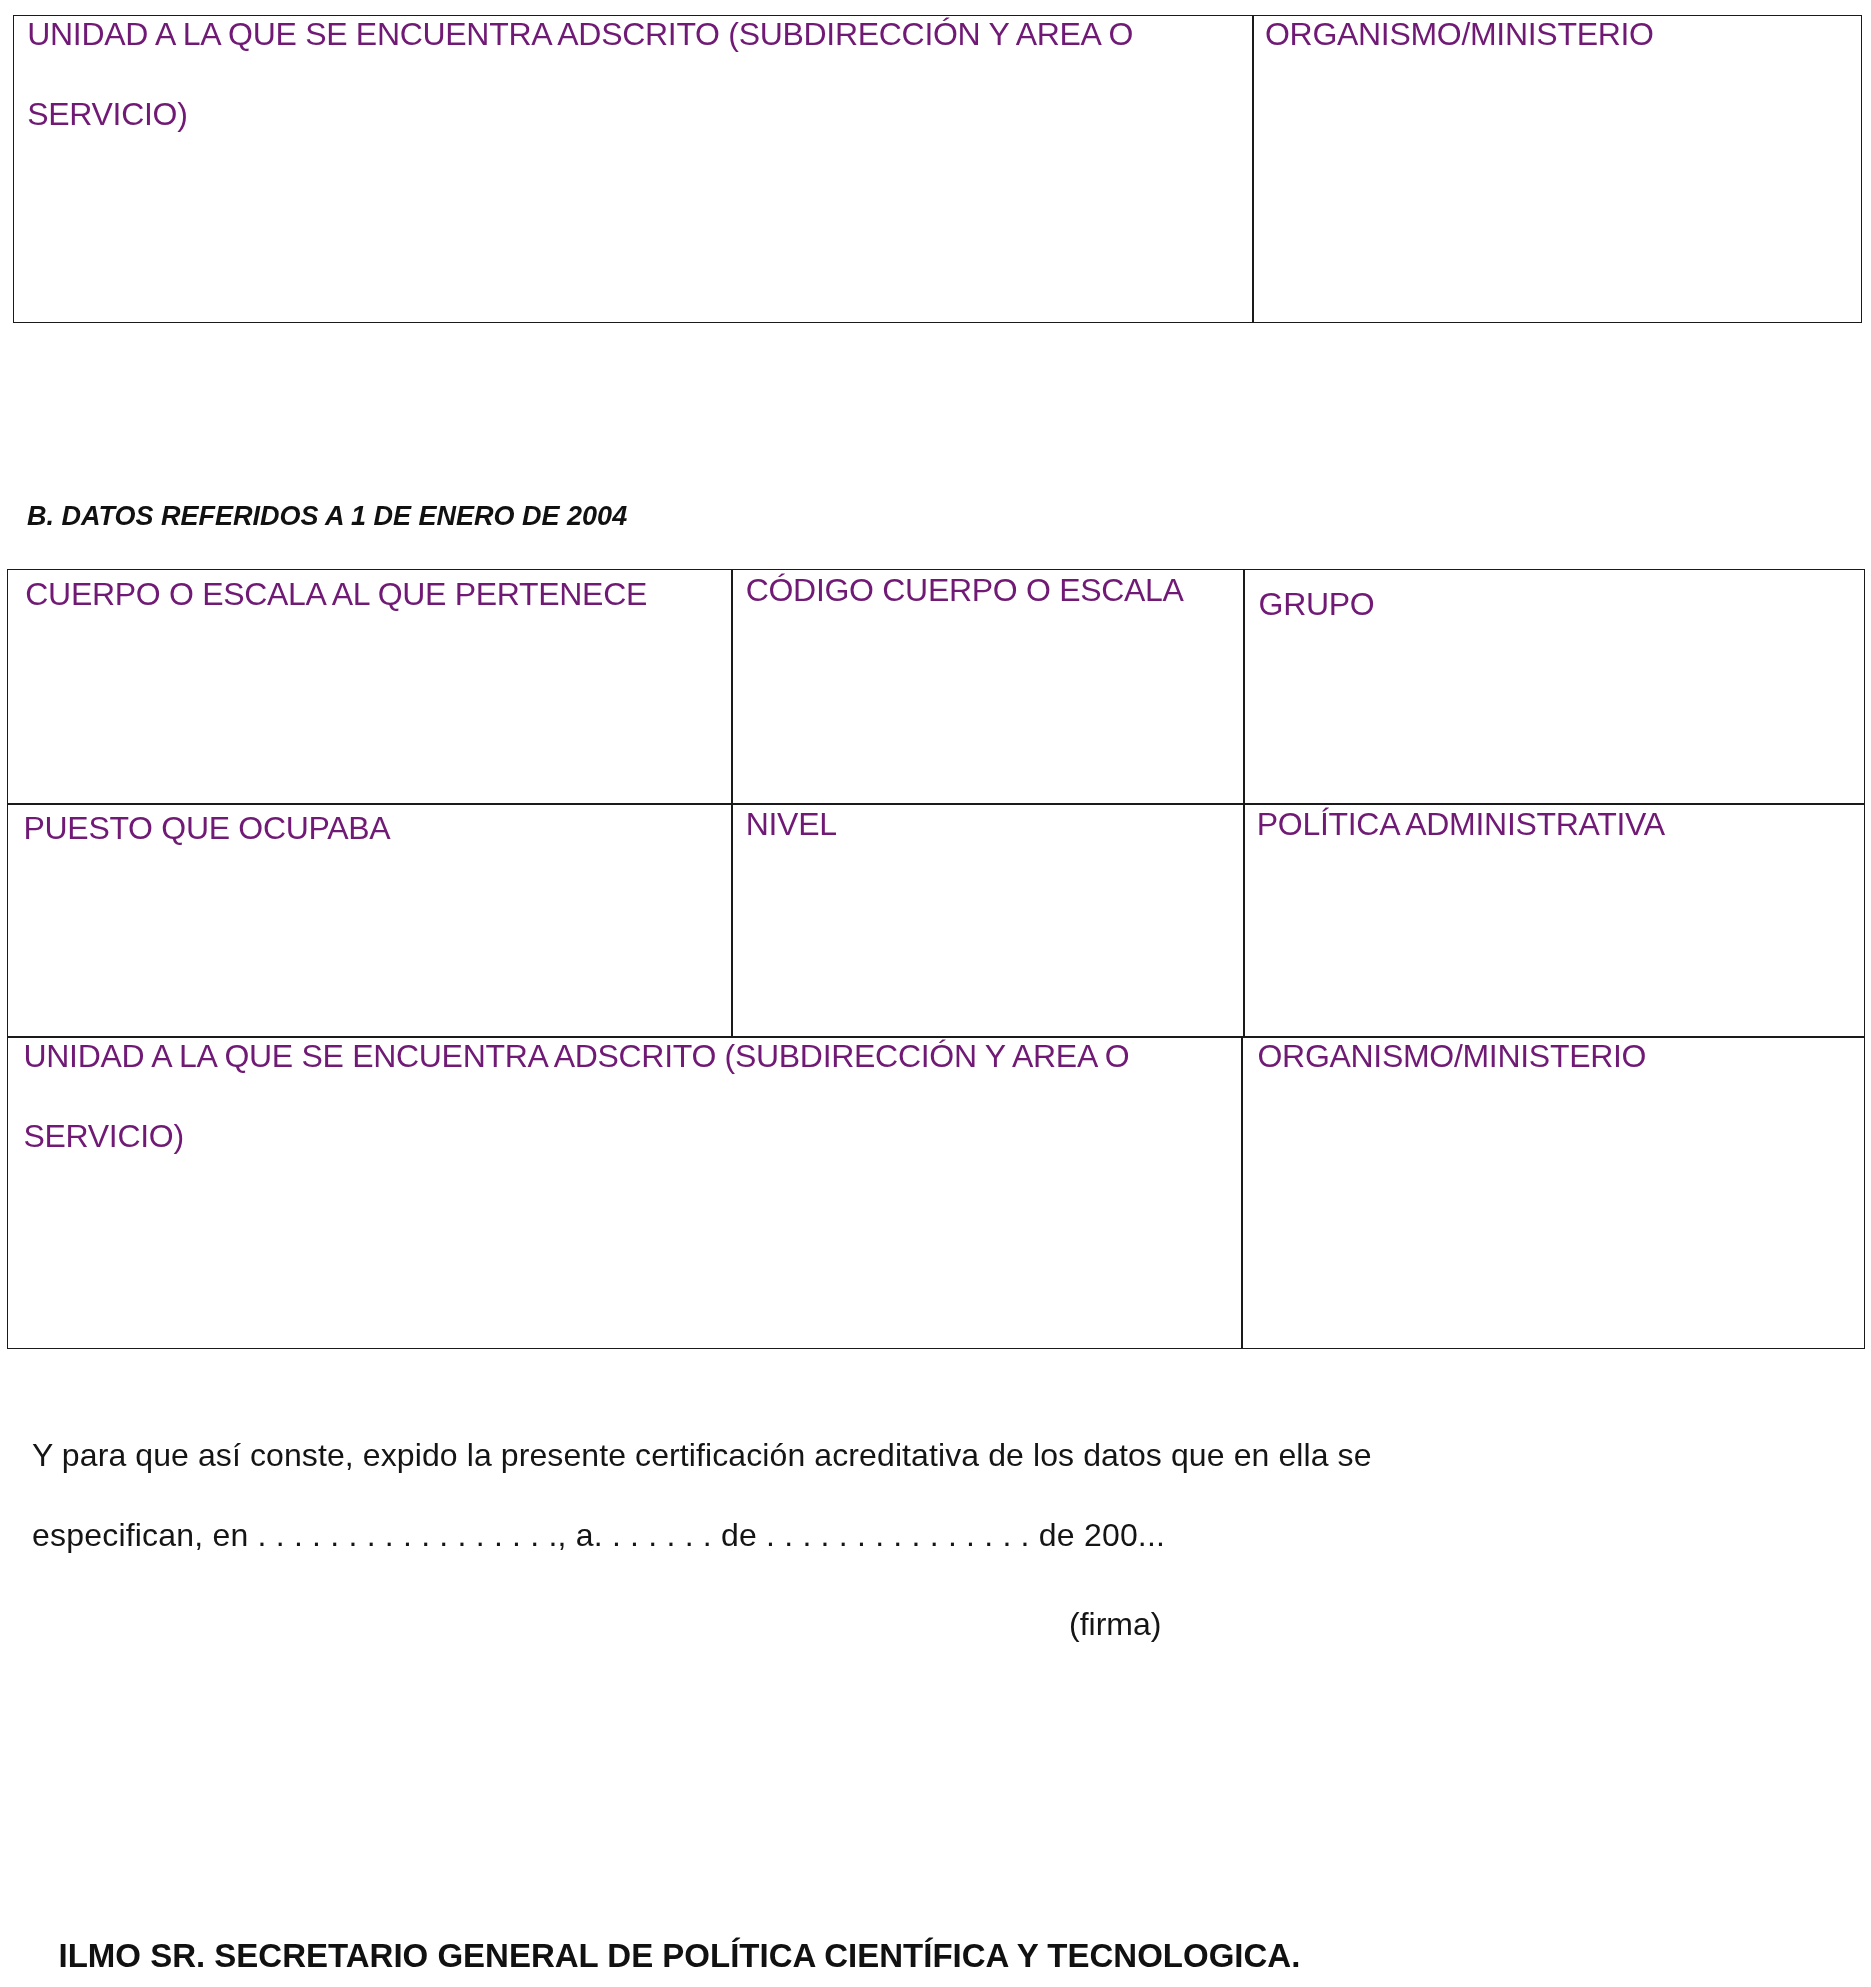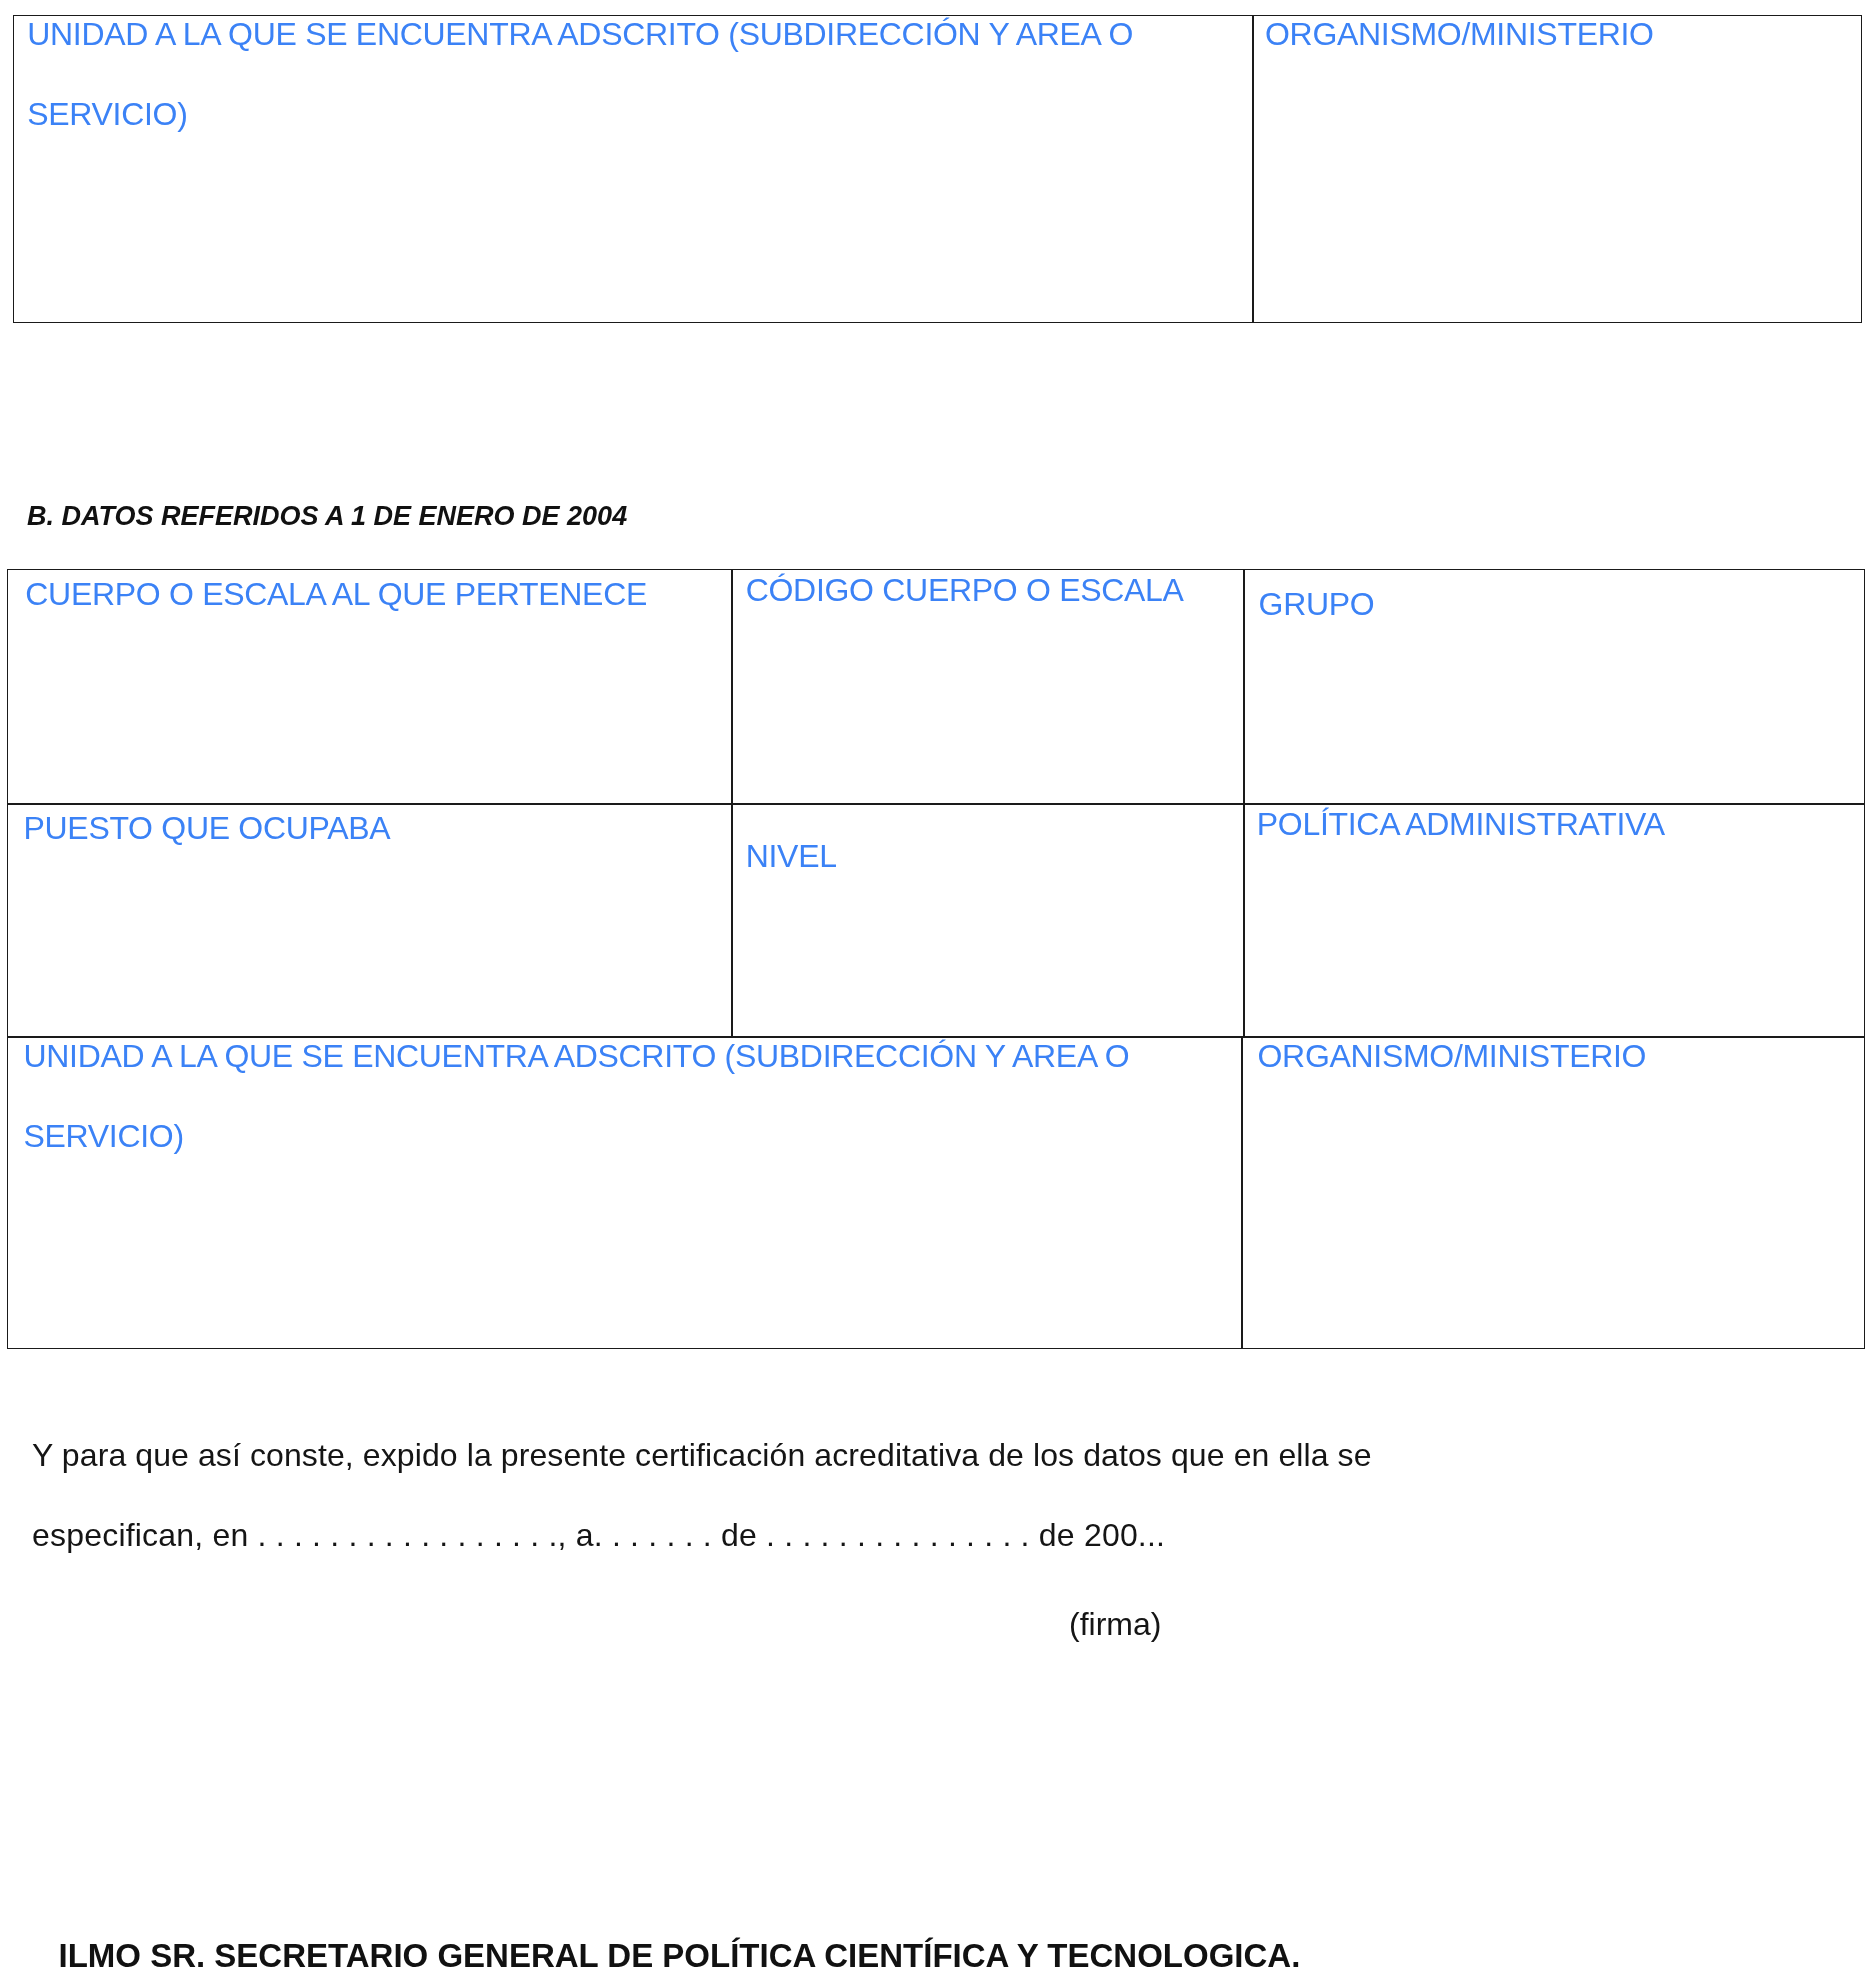--- a/index.html
+++ b/index.html
@@ -32,21 +32,21 @@
       position: absolute;
       height: 1.8px;
       background: #1a1a1a;
     }
     .cell-label {
       position: absolute;
       font-size: 32px;
       line-height: 36px;
       letter-spacing: -0.3px;
       white-space: nowrap;
-      color: #3b82f6;
+      color: #701a75;
     }
 
     .section-heading {
       position: absolute;
       left: 27px;
       top: 496px;
       font-size: 27px;
       line-height: 40px;
       font-weight: bold;
       font-style: italic;
@@ -117,21 +117,21 @@
 <div class="abs" style="left:733px; top:571px; width:510px; height:232px;">
   <span class="cell-label" style="left:12.7px; top:0.9px;">CÓDIGO CUERPO O ESCALA</span>
 </div>
 <div class="abs" style="left:1245px; top:585px; width:619px; height:164px;">
   <span class="cell-label" style="left:13.6px; top:0.9px;">GRUPO</span>
 </div>
 
 <div class="abs" style="left:9px; top:805px; width:722px; height:231px;">
   <span class="cell-label" style="left:14.5px; top:4.5px;">PUESTO QUE OCUPABA</span>
 </div>
-<div class="abs" style="left:733px; top:805px; width:510px; height:231px;margin-top:32px;">
+<div class="abs" style="left:733px; top:805px; width:510px; height:231px;">
   <span class="cell-label" style="left:12.7px; top:0.9px;">NIVEL</span>
 </div>
 <div class="abs" style="left:1245px; top:805px; width:619px; height:231px;">
   <span class="cell-label" style="left:11.8px; top:0.9px;">POLÍTICA ADMINISTRATIVA</span>
 </div>
 
 <div class="abs" style="left:9px; top:1038px; width:1232px; height:309px;">
   <span class="cell-label" style="left:14.5px; top:0px;">UNIDAD A LA QUE SE ENCUENTRA ADSCRITO (SUBDIRECCIÓN Y AREA O</span>
   <span class="cell-label" style="left:14.5px; top:80px;">SERVICIO)</span>
 </div>

